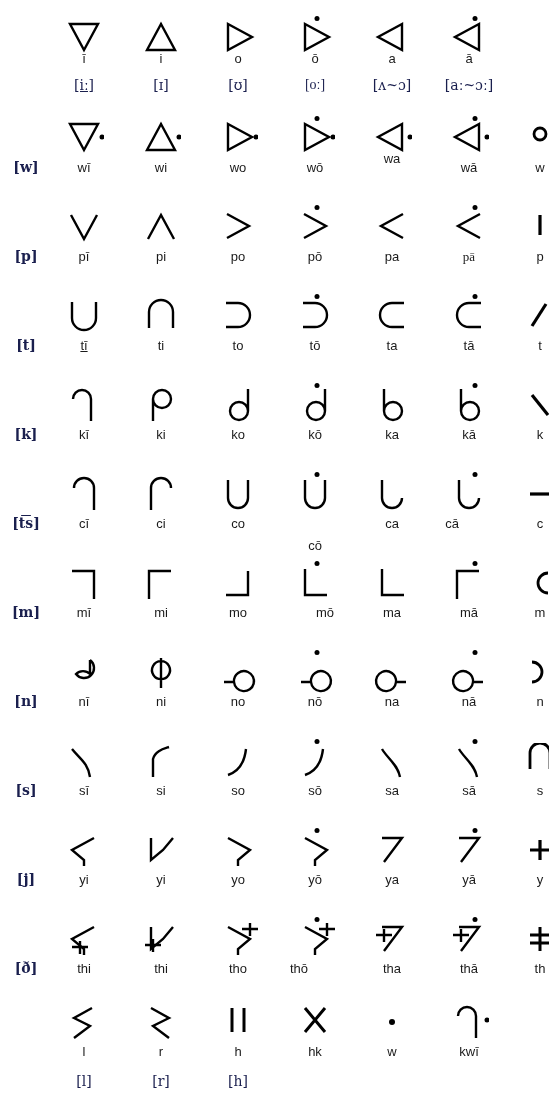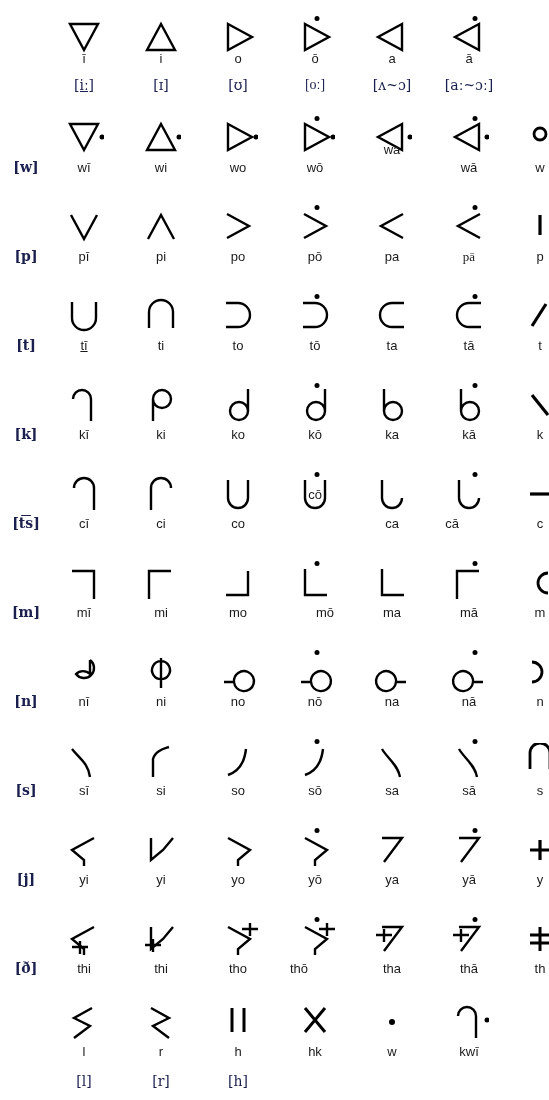--- a/index.html
+++ b/index.html
@@ -139,21 +139,21 @@
         <circle cx="38" cy="21" r="2.5" fill="#000"></circle>
       </svg>
     </div>
     <div class="cell rom" style="left: 315px; top: 161px;">wō</div>
     <div class="cell glyph" style="left: 392px; top: 116px;">
       <svg width="40" height="46" viewBox="0 0 40 46" xmlns="http://www.w3.org/2000/svg" style="display:block;margin:0 auto;">
         <path d="M30,8 L6,21 L30,34 Z" fill="none" stroke="#000" stroke-width="2.4" stroke-linecap="butt" stroke-linejoin="miter"></path>
         <circle cx="38" cy="21" r="2.5" fill="#000"></circle>
       </svg>
     </div>
-    <div class="cell rom" style="left: 392px; top: 143px;">wa</div>
+    <div class="cell rom" style="left: 392px; top: 152px;">wa</div>
     <div class="cell glyph" style="left: 469px; top: 116px;">
       <svg width="40" height="46" viewBox="0 0 40 46" xmlns="http://www.w3.org/2000/svg" style="display:block;margin:0 auto;">
         <path d="M30,8 L6,21 L30,34 Z" fill="none" stroke="#000" stroke-width="2.4" stroke-linecap="butt" stroke-linejoin="miter"></path>
         <circle cx="26" cy="2.6" r="2.5" fill="#000"></circle>
         <circle cx="38" cy="21" r="2.5" fill="#000"></circle>
       </svg>
     </div>
     <div class="cell rom" style="left: 469px; top: 161px;">wā</div>
     <div class="cell glyph" style="left: 540px; top: 120px;">
       <svg width="40" height="46" viewBox="0 0 40 46" xmlns="http://www.w3.org/2000/svg" style="display:block;margin:0 auto;">
@@ -314,21 +314,21 @@
         <path d="M10,8 L10,26 A10,10 0 0 0 30,26 L30,8" fill="none" stroke="#000" stroke-width="2.4" stroke-linecap="butt" stroke-linejoin="miter"></path>
       </svg>
     </div>
     <div class="cell rom" style="left: 238px; top: 517px;">co</div>
     <div class="cell glyph" style="left: 315px; top: 472px;">
       <svg width="40" height="46" viewBox="0 0 40 46" xmlns="http://www.w3.org/2000/svg" style="display:block;margin:0 auto;">
         <path d="M10,8 L10,26 A10,10 0 0 0 30,26 L30,8" fill="none" stroke="#000" stroke-width="2.4" stroke-linecap="butt" stroke-linejoin="miter"></path>
         <circle cx="22" cy="2.6" r="2.5" fill="#000"></circle>
       </svg>
     </div>
-    <div class="cell rom" style="left: 315px; top: 488px;">cō</div>
+    <div class="cell rom" style="left: 315px; top: 539px;">cō</div>
     <div class="cell glyph" style="left: 392px; top: 472px;">
       <svg width="40" height="46" viewBox="0 0 40 46" xmlns="http://www.w3.org/2000/svg" style="display:block;margin:0 auto;">
         <path d="M10,8 L10,26 A10,10 0 0 0 30,26" fill="none" stroke="#000" stroke-width="2.4" stroke-linecap="butt" stroke-linejoin="miter"></path>
       </svg>
     </div>
     <div class="cell rom" style="left: 392px; top: 517px;">ca</div>
     <div class="cell glyph" style="left: 469px; top: 472px;">
       <svg width="40" height="46" viewBox="0 0 40 46" xmlns="http://www.w3.org/2000/svg" style="display:block;margin:0 auto;">
         <path d="M10,8 L10,26 A10,10 0 0 0 30,26" fill="none" stroke="#000" stroke-width="2.4" stroke-linecap="butt" stroke-linejoin="miter"></path>
         <circle cx="26" cy="2.6" r="2.5" fill="#000"></circle>

